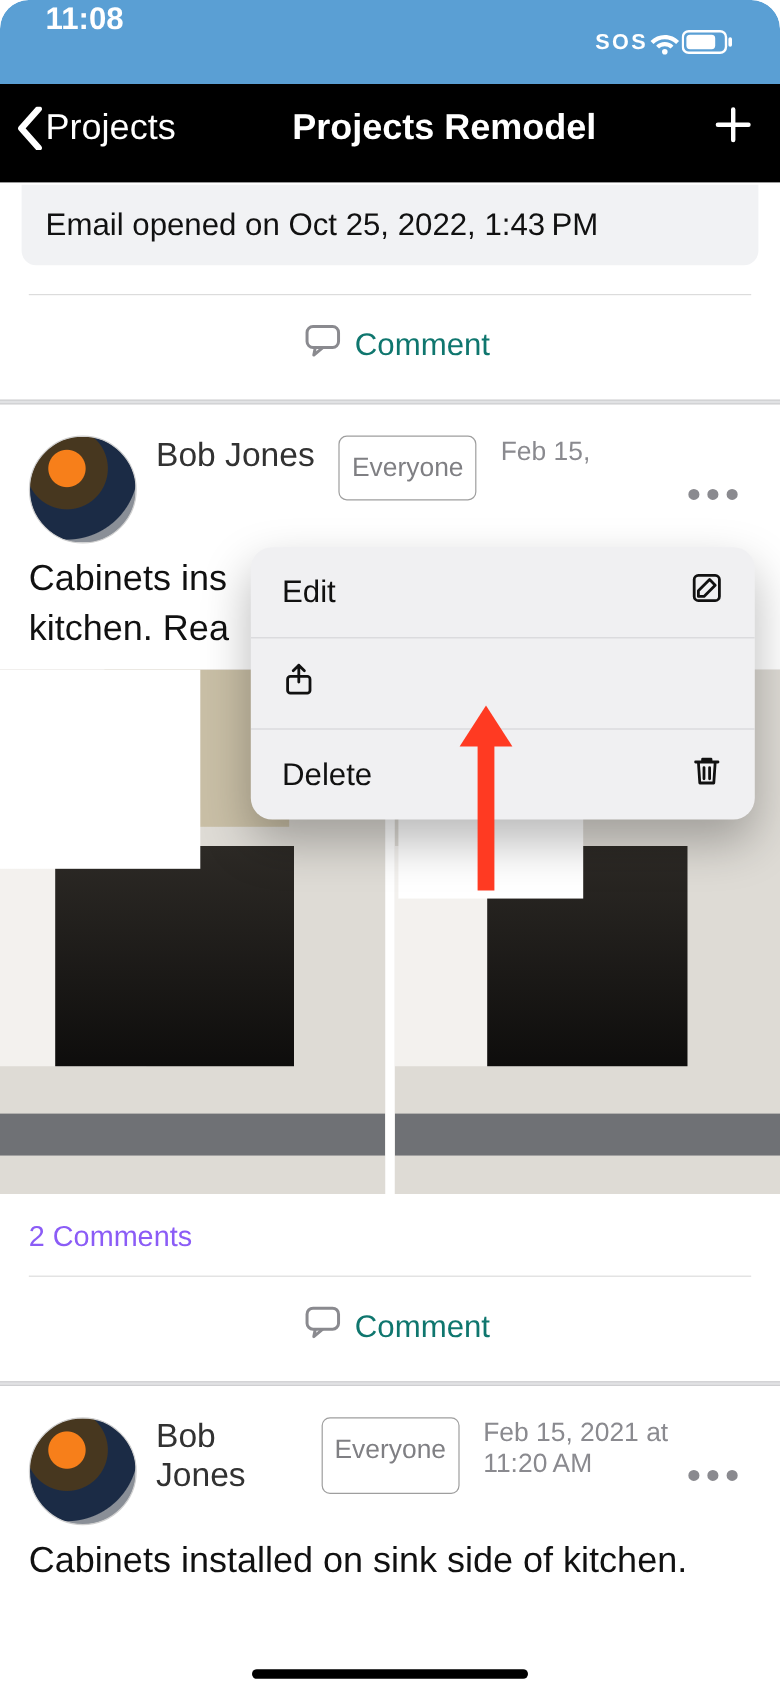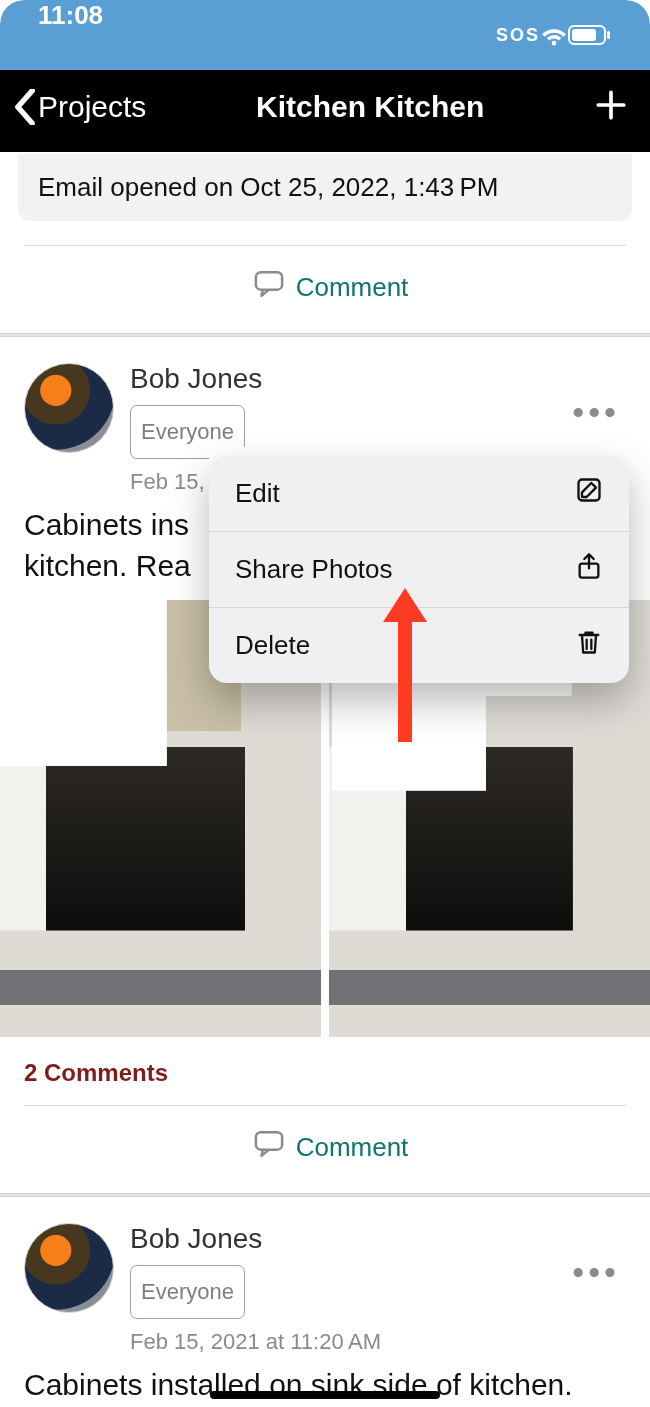--- a/index.html
+++ b/index.html
@@ -58,21 +58,21 @@
   .section-sep { height:4px; background:#e1e2e4; border-top:1px solid #cfcfd2; border-bottom:1px solid #cfcfd2;}
 
   
   .post { padding:26px 24px 0 24px; position:relative;}
   .post-header { display:flex; align-items:flex-start; gap:16px; }
   .avatar {
     width:90px; height:90px; border-radius:50%; flex-shrink:0;
     background: radial-gradient(circle at 35% 30%, #f77f1a 0 18%, #47371f 19% 40%, #1b2b45 41% 70%, #8a8f97 71% 100%);
     border:1px solid #d0d0d0;
   }
-  .post-meta { display:flex; flex-direction:column; gap:10px; }
+  .post-meta { display:flex; gap:20px; }
   .author { font-size:28px; color:#323232; font-weight:500; }
   .badge {
     display:inline-block; border:1.5px solid #9e9e9e; color:#7f7f83; border-radius:7px;
     padding:12px 10px; font-size:22px; line-height:28px; width:fit-content;
   }
   .timestamp { color:#8a8a8f; font-size:22px; }
   .more-btn { position:absolute; right:30px; top:56px; color:#8a8a8f; font-size:34px; letter-spacing:4px;}
 
   .post-body { font-size:30px; color:#111; line-height:1.35; padding:10px 0 14px 0;}
 
@@ -93,21 +93,21 @@
   .photo-inner.b {
     background:
       linear-gradient(#fff,#fff) 2% 6% / 48% 40% no-repeat,
       linear-gradient(#fff,#fff) 58% 0 / 42% 22% no-repeat,
       linear-gradient(#2d2a26,#0e0d0c) 50% 58% / 52% 42% no-repeat,
       linear-gradient(#f3f1ee,#f3f1ee) 0 58% / 48% 42% no-repeat,
       linear-gradient(#6f7175,#6f7175) 0 92% / 100% 8% no-repeat,
       #dedbd5;
   }
 
-  .comments-count { color:#7f1d1d; font-size:24px; padding:22px 0 0 0;font-weight:bold;}
+  .comments-count { color:#8b5cf6; font-size:24px; padding:22px 0 0 0;}
 
   
   .popover {
     position:absolute;
     left:209px; top:456px;
     width:420px;
     background:#f0f0f2;
     border-radius:18px;
     box-shadow:0 18px 40px rgba(0,0,0,0.28);
     overflow:hidden;
@@ -162,21 +162,21 @@
   </div>
 </div>
 
 <div class="nav-bar">
   <div class="nav-back">
     <svg width="22" height="36" viewBox="0 0 12 20">
         <path d="M10 1L2 10l8 9" stroke="#fff" stroke-width="3" fill="none" stroke-linecap="round" stroke-linejoin="round"></path>
       </svg>
     <span>Projects</span>
   </div>
-  <div class="nav-title">Kitchen Kitchen</div>
+  <div class="nav-title">Projects Remodel</div>
   <div class="nav-add">
     <svg width="34" height="34" viewBox="0 0 24 24">
         <path d="M12 3v18M3 12h18" stroke="#fff" stroke-width="2.6" stroke-linecap="round"></path>
       </svg>
   </div>
 </div>
 
 <div class="email-card">
   <span>Email opened on Oct 25, 2022, 1:43 PM</span>
 </div>
@@ -248,21 +248,20 @@
   <div class="popover-item">
     <span>Edit</span>
     <span>
       <svg viewBox="0 0 24 24">
           <rect x="3" y="3" width="18" height="18" rx="3" fill="none" stroke="#111" stroke-width="2"></rect>
           <path d="M14 6l4 4-8 8H6v-4z" fill="none" stroke="#111" stroke-width="2" stroke-linejoin="round"></path>
         </svg>
     </span>
   </div>
   <div class="popover-item">
-    <span>Share Photos</span>
     <span>
       <svg viewBox="0 0 24 24">
           <path d="M12 2v12M8 6l4-4 4 4" fill="none" stroke="#111" stroke-width="2" stroke-linecap="round" stroke-linejoin="round"></path>
           <rect x="4" y="10" width="16" height="12" rx="2" fill="none" stroke="#111" stroke-width="2"></rect>
         </svg>
     </span>
   </div>
   <div class="popover-item">
     <span>Delete</span>
     <span>

